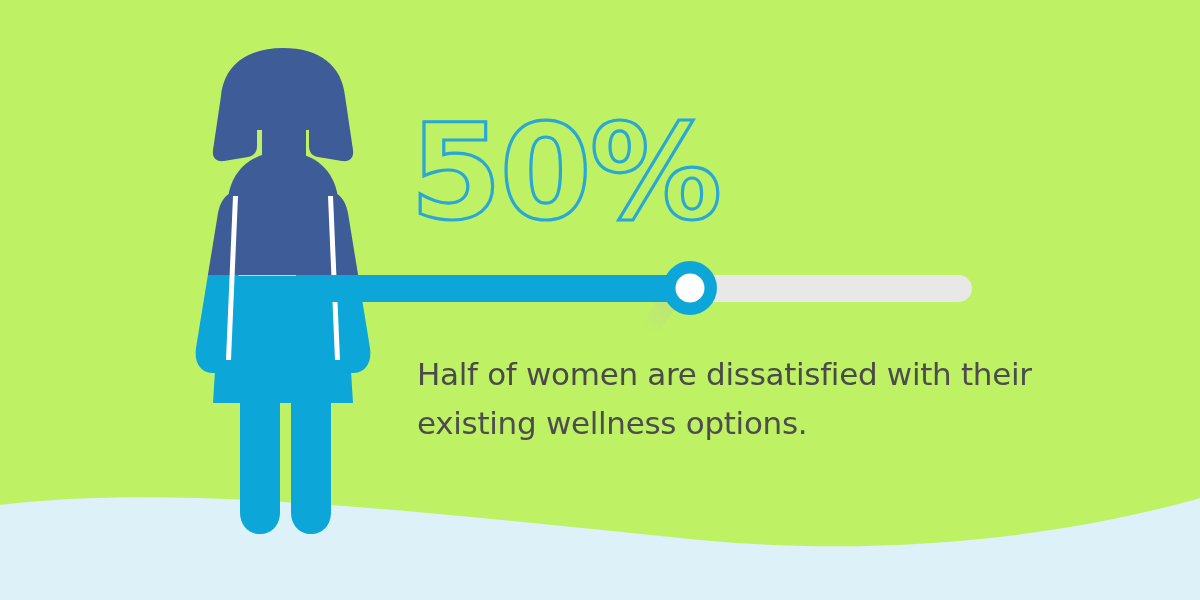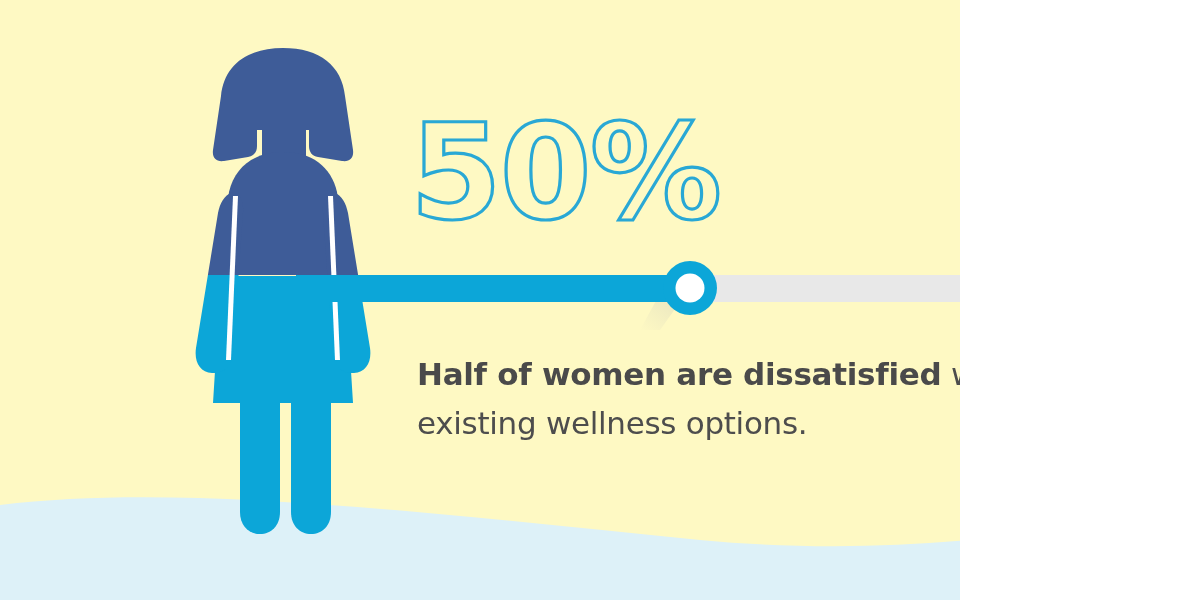--- a/index.html
+++ b/index.html
@@ -5,23 +5,23 @@
   html, body {
     margin: 0;
     padding: 0;
     background: #ffffff;
   }
   body {
     font-family: "Liberation Sans", sans-serif;
   }
   #infographic {
     position: relative;
-    width: 960px;
+    width: 1200px;
     height: 600px;
-    background: #fef9c3;
+    background: #bef264;
     overflow: hidden;
   }
   .wave-layer {
     position: absolute;
     left: 0;
     top: 0;
     width: 1200px;
     height: 600px;
     pointer-events: none;
   }
@@ -68,21 +68,21 @@
     top: 350px;
     width: 700px;
     color: #4d4d4d;
     font-family: "DejaVu Sans", sans-serif;
     font-size: 31px;
     line-height: 49px;
     font-weight: normal;
     letter-spacing: -0.3px;
   }
   .caption .lead {
-    font-weight: bold;
+    font-weight: normal;
     color: #4a4a4a;
   }
 </style>
 </head>
 <body>
 
 <div id="infographic">
 
   <svg class="wave-layer" viewBox="0 0 1200 600">
     <path d="M0,505 C180,483 420,512 700,540 C880,557 1060,538 1200,498 L1200,600 L0,600 Z" fill="#ddf1f8"></path>

